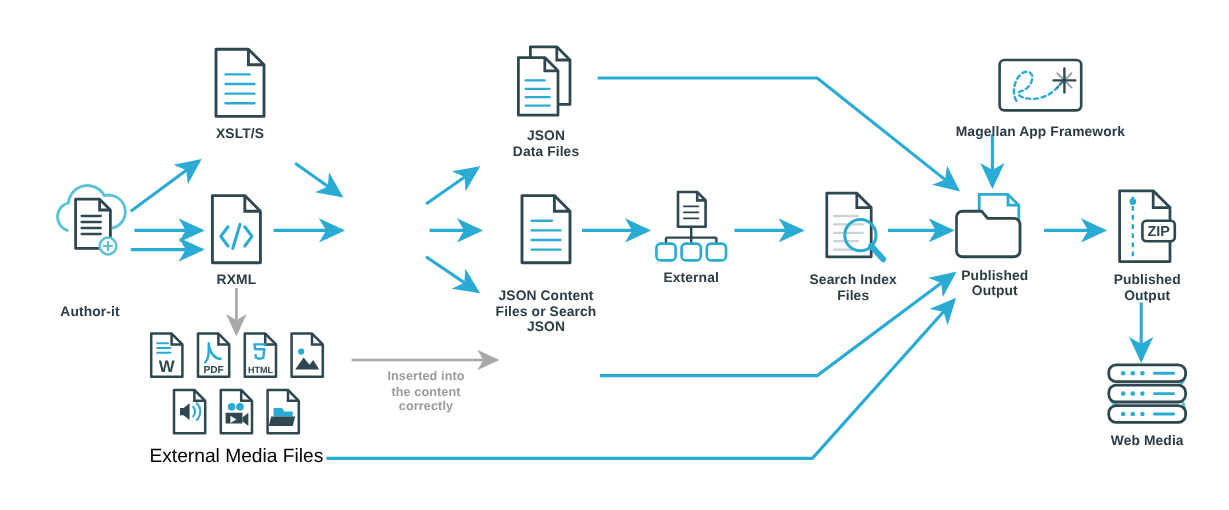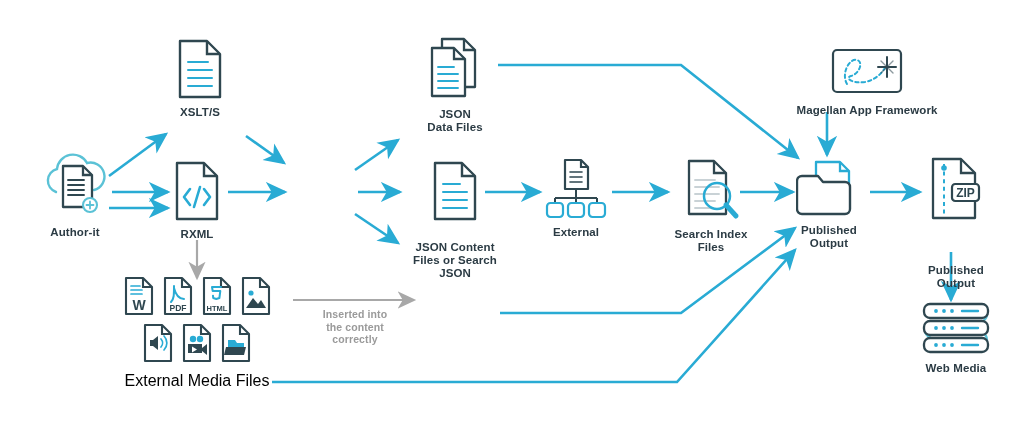--- a/index.html
+++ b/index.html
@@ -49,21 +49,21 @@
       <path d="M498,65 L681,65 L798,158" marker-end="url(#ahT)"></path>
       <path d="M500,313 L681,313 L795,228" marker-end="url(#ahT)"></path>
       <path d="M272,382 L677,382 L795,250" marker-end="url(#ahT)"></path>
     </g>
     <g fill="none" stroke="#a8a8a8" stroke-width="2.2">
       <path d="M197,240 L197,278" marker-end="url(#ahG)"></path>
       <path d="M293,300 L414,300" marker-end="url(#ahG)"></path>
     </g>
   </svg>
 
-  <div class="node" style="left:30px;top:148px;width:90px;">
+  <div class="node" style="left:30px;top:148px;width:90px;gap:28px;">
     <svg class="ic" width="78" height="72" viewBox="0 0 78 72">
       <path d="M20,44 a12,12 0 0 1 1,-23 a16,16 0 0 1 30,-6 a12,12 0 0 1 7,27" fill="none" stroke="#5bc2d6" stroke-width="2.4" stroke-linecap="round"></path>
       <path d="M27,18 h20 l9,9 v32 h-29 z" fill="#fff" stroke="#2f4750" stroke-width="2.3" stroke-linejoin="round"></path>
       <path d="M47,18 v9 h9" fill="none" stroke="#2f4750" stroke-width="2.3"></path>
       <g stroke="#2f4750" stroke-width="1.9" stroke-linecap="round">
         <path d="M32,32 h16"></path>
           <path d="M32,37 h16"></path>
           <path d="M32,42 h16"></path>
           <path d="M32,47 h16"></path>
       </g>
@@ -193,21 +193,21 @@
   <div class="node" style="left:793px;top:160px;width:72px;">
     <svg class="ic" width="66" height="58" viewBox="0 0 66 58">
       <path d="M20,2 h24 l9,9 v22 h-33 z" fill="#fff" stroke="#29abd4" stroke-width="2.3" stroke-linejoin="round"></path>
       <path d="M44,2 v9 h9" fill="none" stroke="#29abd4" stroke-width="2.3"></path>
       <path d="M6,16 h16 l5,6 h22 a5,5 0 0 1 5,5 v22 a5,5 0 0 1 -5,5 h-43 a5,5 0 0 1 -5,-5 v-28 a5,5 0 0 1 5,-5 z" fill="#fff" stroke="#2f4750" stroke-width="2.4" stroke-linejoin="round"></path>
     </svg>
     <div class="cap">Published
 Output</div>
   </div>
 
-  <div class="node" style="left:920px;top:156px;width:72px;gap:36px;">
+  <div class="node" style="left:920px;top:156px;width:72px;">
     <svg class="ic" width="62" height="66" viewBox="0 0 62 66">
       <path d="M8,3 h28 l14,14 v45 h-42 z" fill="#fff" stroke="#2f4750" stroke-width="2.3" stroke-linejoin="round"></path>
       <path d="M36,3 v14 h14" fill="none" stroke="#2f4750" stroke-width="2.3"></path>
       <path d="M19,8 v50" fill="none" stroke="#29abd4" stroke-width="2" stroke-dasharray="4 3.6"></path>
       <circle cx="19" cy="12" r="2.8" fill="#29abd4"></circle>
       <rect x="27" y="28" width="27" height="17" rx="3.2" fill="#fff" stroke="#2f4750" stroke-width="2.2"></rect>
       <text x="40.5" y="41" font-family="Liberation Sans, sans-serif" font-size="12" font-weight="bold" fill="#2f4750" text-anchor="middle">ZIP</text>
     </svg>
     <div class="cap">Published
 Output</div>

